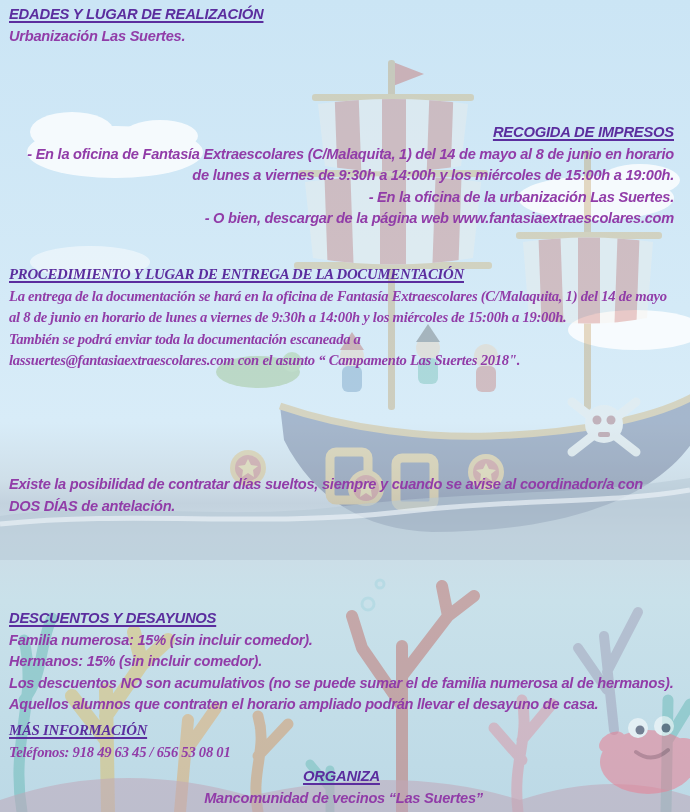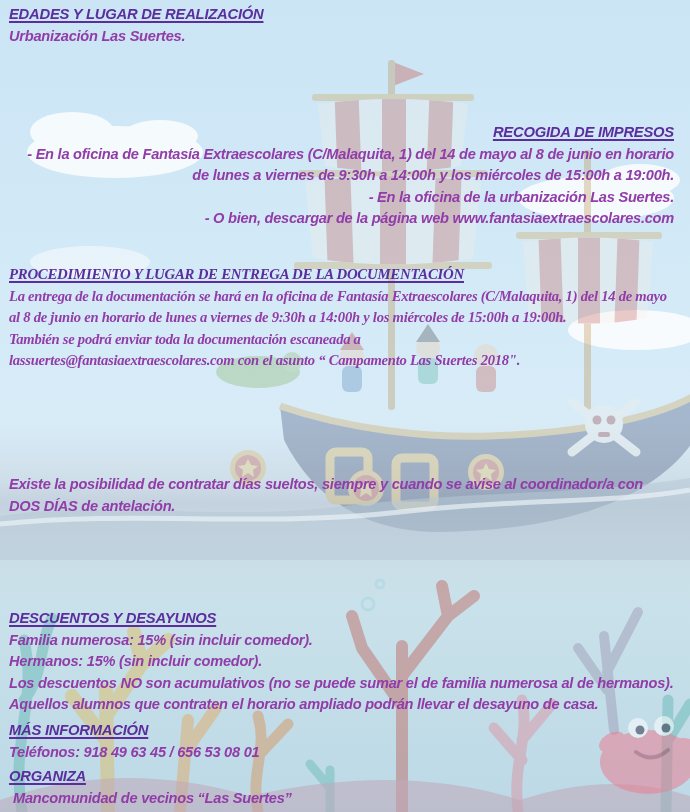--- a/index.html
+++ b/index.html
@@ -41,22 +41,22 @@
     display: inline-block;
   }
   .section p { color: var(--body-color); }
   .indent p { padding-left: 4px; }
 
   .s1 { top: 4px; }
   .s2 { top: 122px; text-align: right; }
   .s3 { top: 264px; font-family: Liberation Serif, serif; }
   .s4 { top: 474px; }
   .s5 { top: 596px; margin-top: 12px; }
-  .s6 { top: 720px; }
-  .s7 { top: 766px; }
+  .s6 { top: 720px; font-family: Liberation Serif, serif; }
+  .s7 { top: 766px; text-align: center; }
 </style>
 </head>
 <body>
 
 <div class="scene">
   <svg width="690" height="812" viewBox="0 0 690 812" xmlns="http://www.w3.org/2000/svg">
 
     <defs>
       <clipPath id="sailTop">
           <path d="M318,104 Q393,94 468,104 L461,166 Q393,177 325,166 Z"></path>

